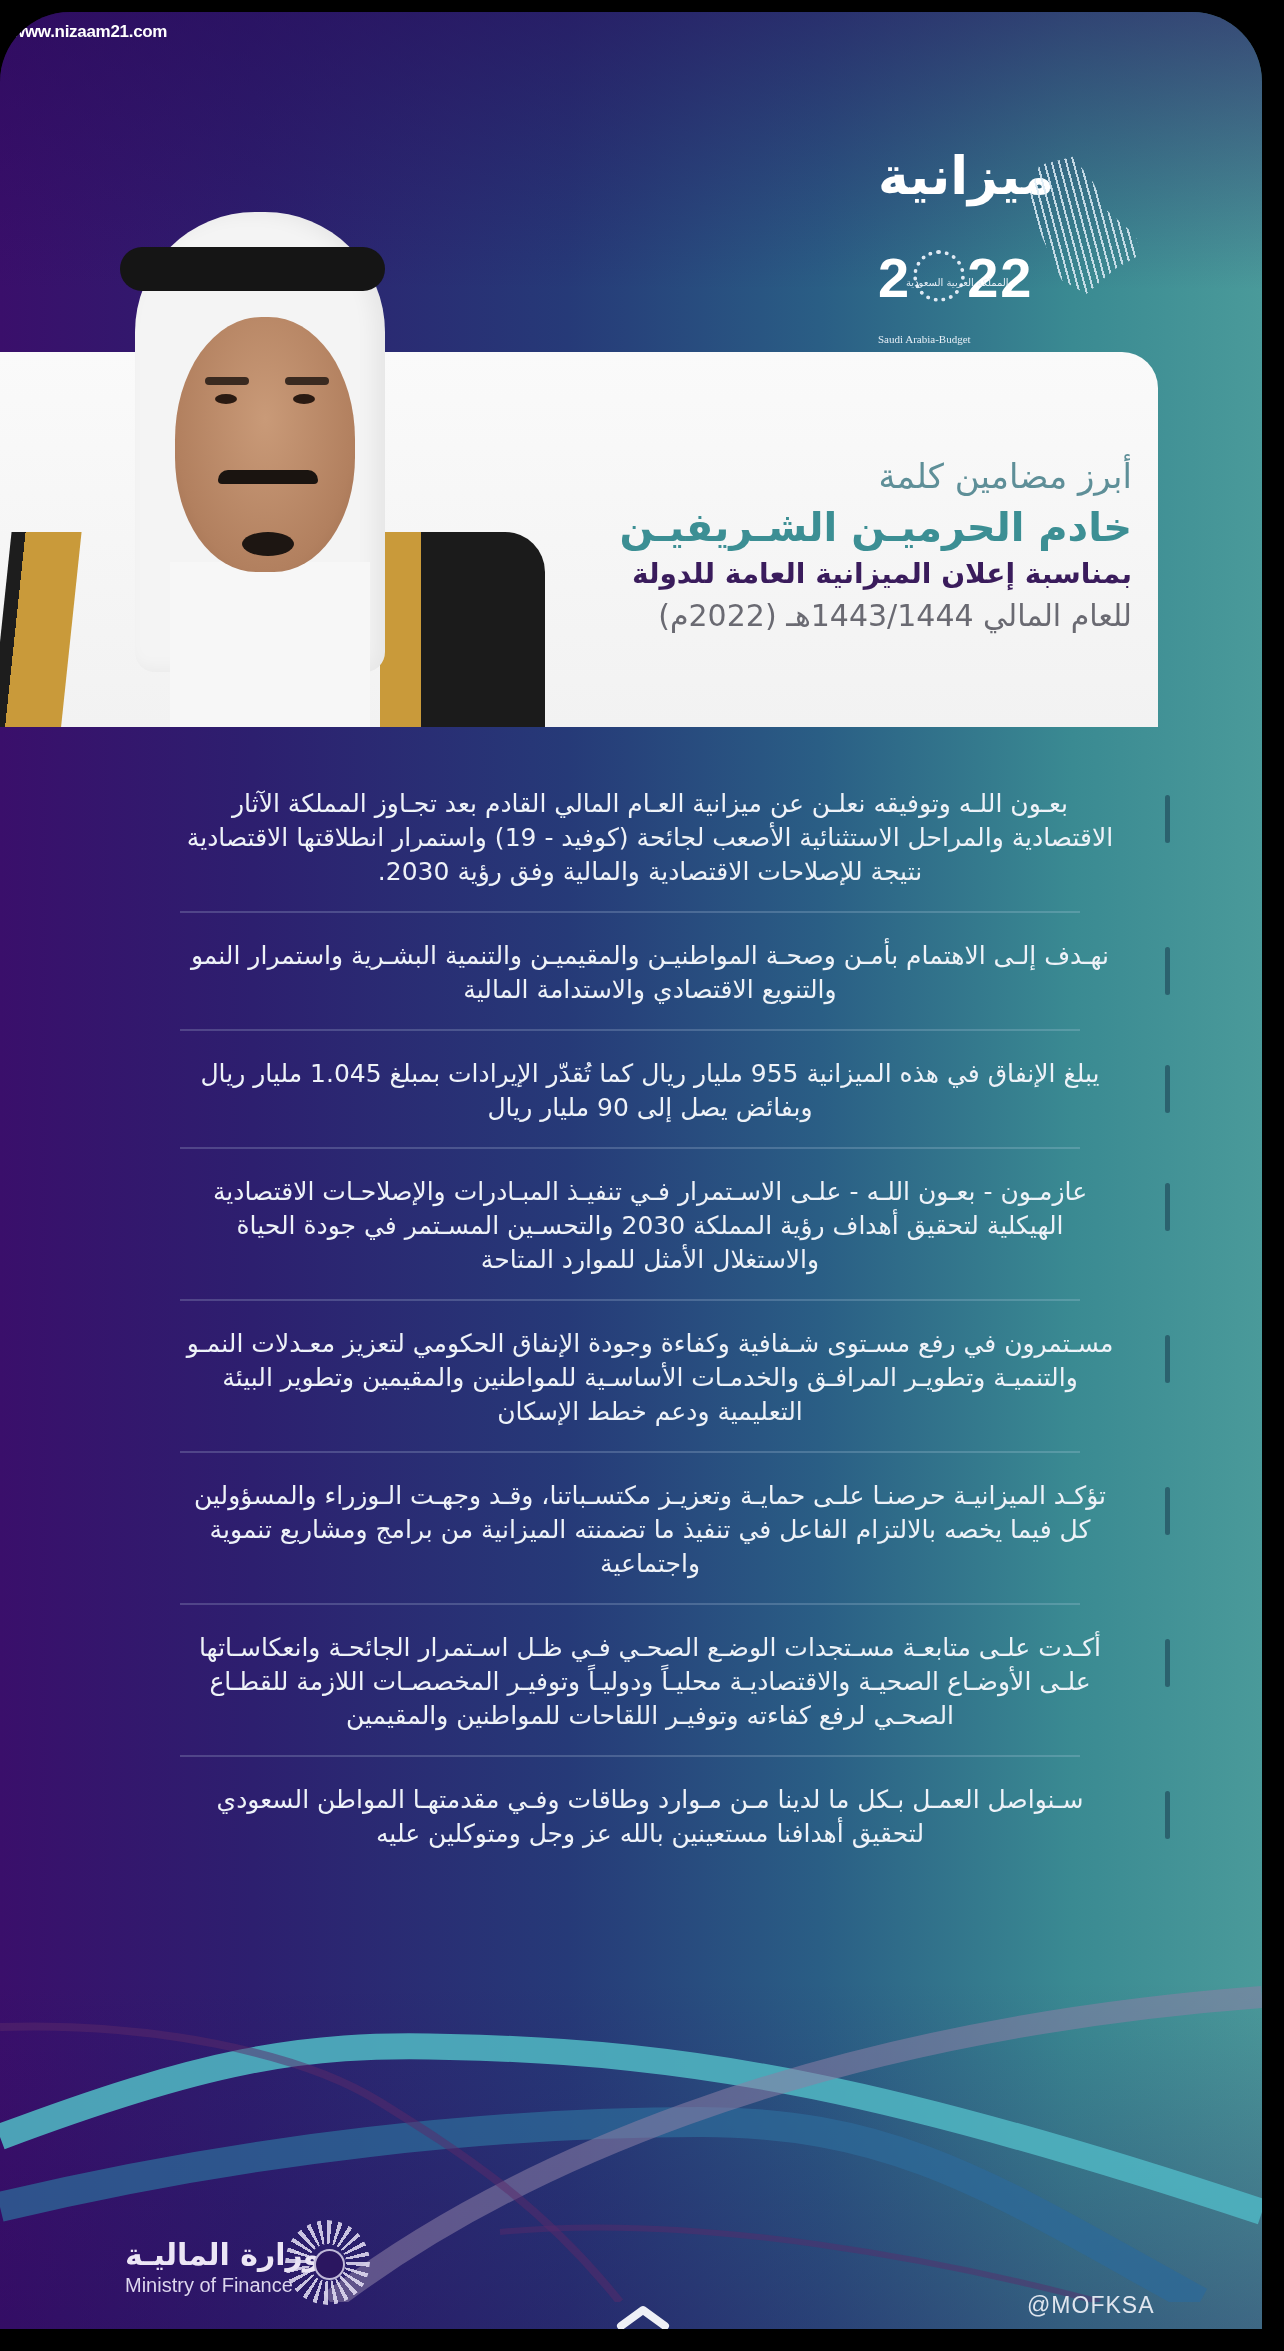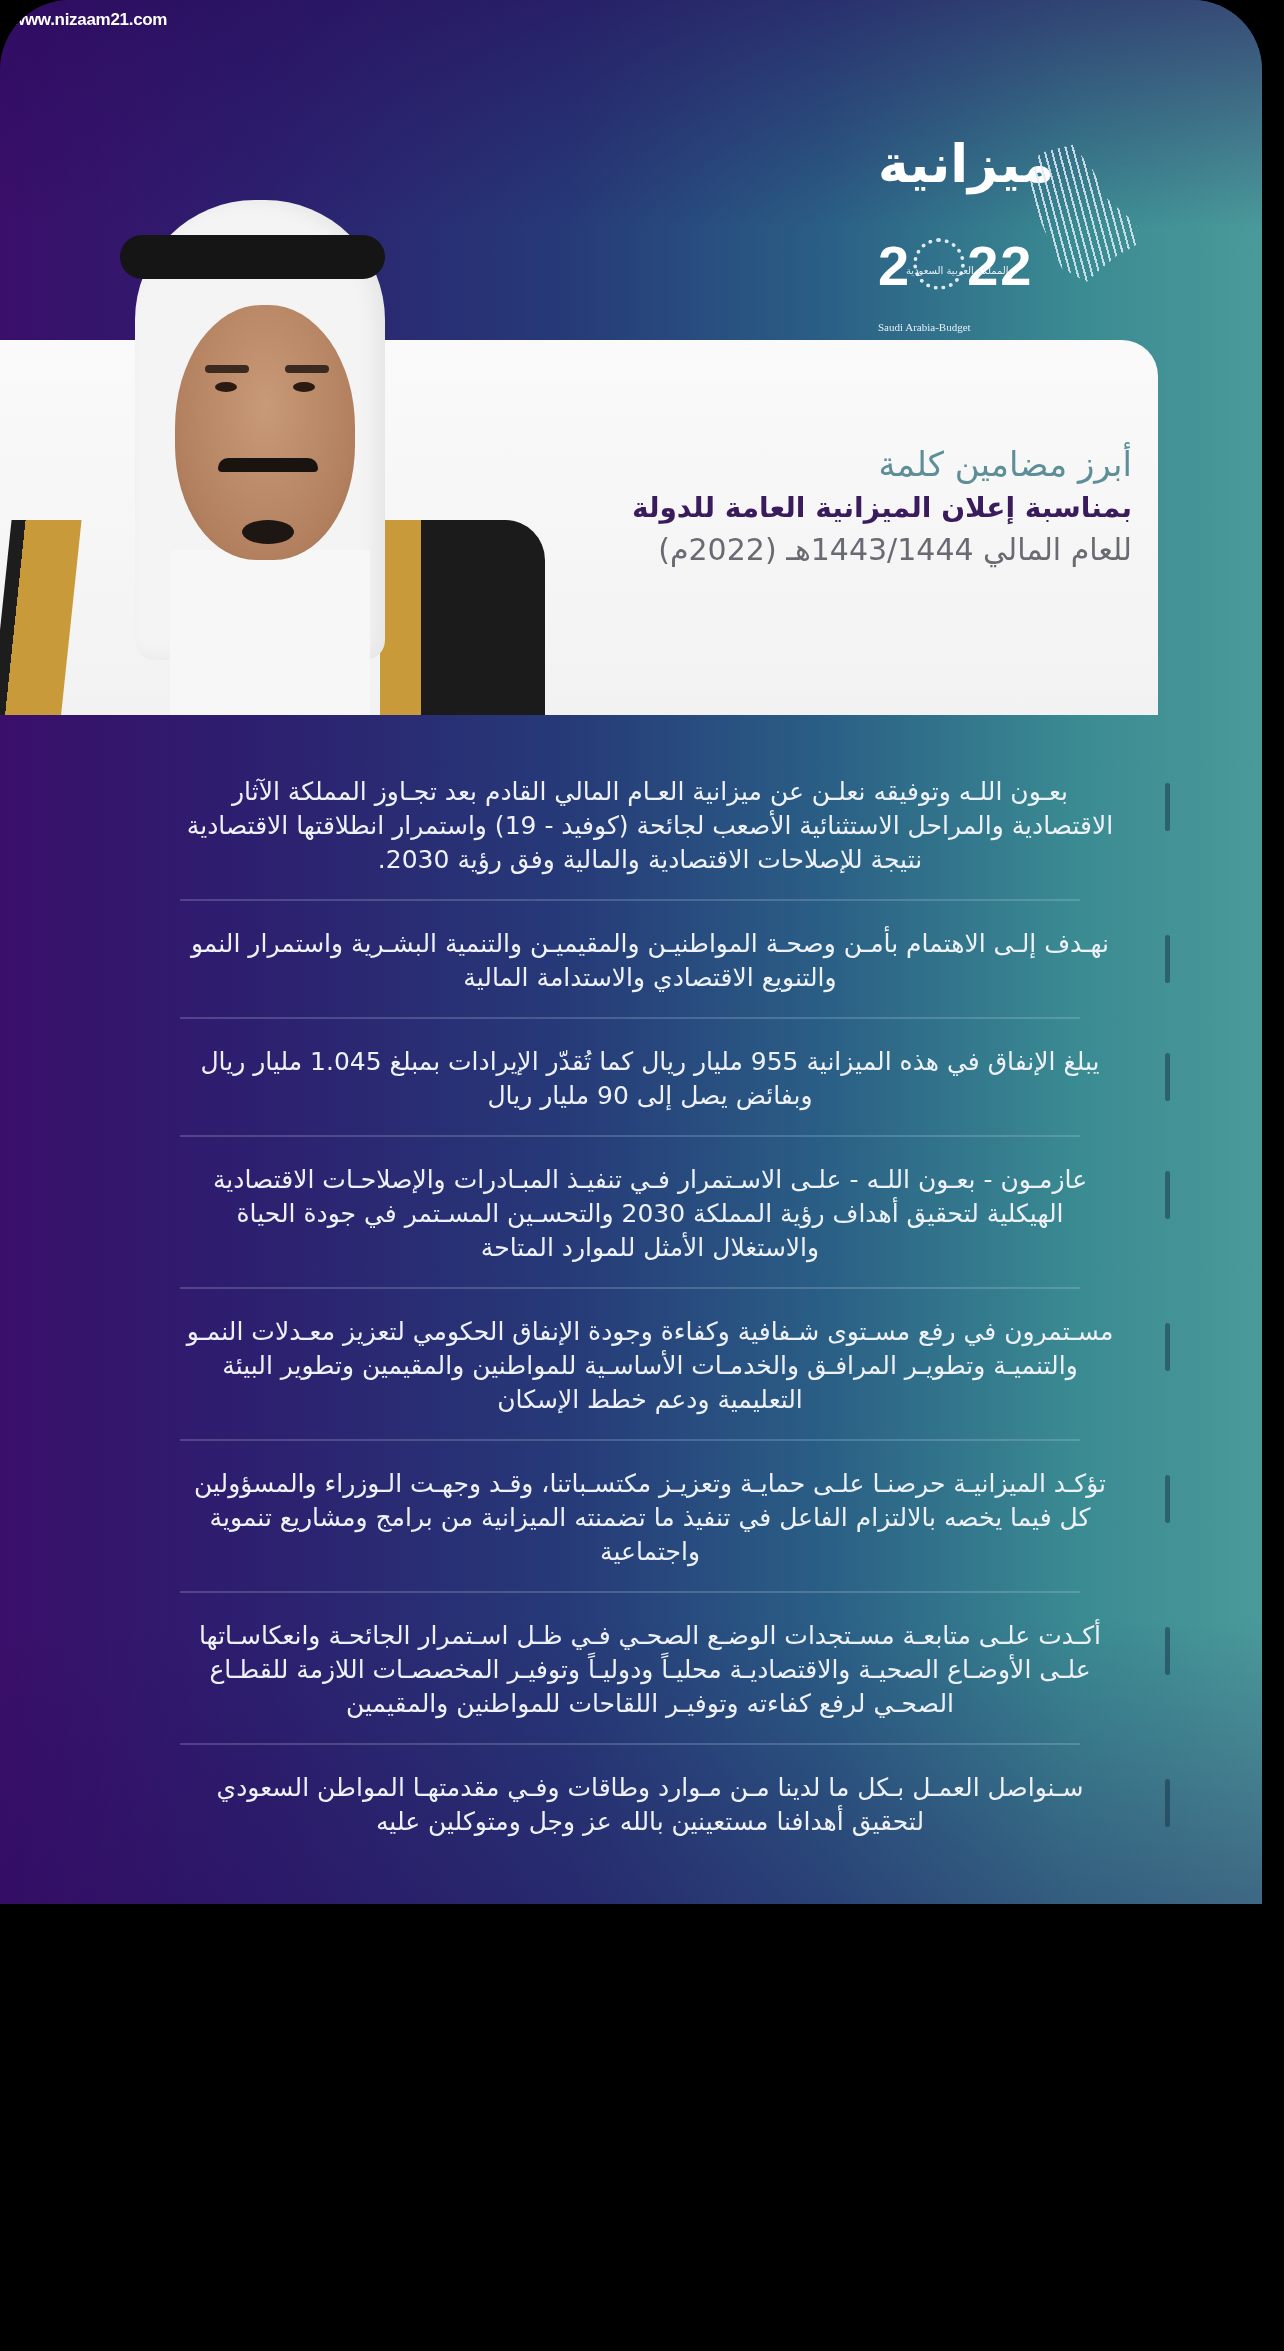--- a/index.html
+++ b/index.html
@@ -1,18 +1,18 @@
 <!DOCTYPE html>
 <html><head>
 <meta charset="utf-8">
 <style>
   html, body { margin:0; padding:0; background:#000; }
   body { width:1284px; height:2351px; position:relative; overflow:hidden; font-family:"DejaVu Sans", sans-serif; }
   .card {
-    position:absolute; left:0; top:0; width:1262px; height:1904px;
+    position:absolute; left:0; top:12px; width:1262px; height:2317px;
     border-radius:70px 70px 0 0;
     background: linear-gradient(90deg, #3a0f6b 0%, #2d1f6f 20%, #263a78 45%, #2a5e85 65%, #3a8a92 85%, #4a9a9a 100%);
     overflow:hidden;
   }
   .card::before {
     content:""; position:absolute; inset:0;
     background: linear-gradient(180deg, rgba(40,10,90,0.55) 0%, rgba(40,10,90,0) 12%, rgba(40,10,90,0) 85%, rgba(40,10,90,0.35) 100%);
     pointer-events:none;
   }
   .right-edge { position:absolute; right:0; top:0; width:22px; height:2351px; background:#000; }
@@ -105,20 +105,21 @@
     <div class="brow-l"></div>
     <div class="brow-r"></div>
     <div class="eye-l"></div>
     <div class="eye-r"></div>
     <div class="mst"></div>
     <div class="beard"></div>
   </div>
 
   <div class="head-text">
     <div class="l1">أبرز مضامين كلمة</div>
+    <div class="l2">خادم الحرميـن الشـريفيـن</div>
     <div class="l3">بمناسبة إعلان الميزانية العامة للدولة</div>
     <div class="l4">للعام المالي 1443/1444هـ (2022م)</div>
   </div>
 
   <div class="points">
     <div class="point">
         <span class="bar"></span>
         <span class="txt">بعـون اللـه وتوفيقه نعلـن عن ميزانية العـام المالي القادم بعد تجـاوز المملكة الآثار الاقتصادية والمراحل الاستثنائية الأصعب لجائحة (كوفيد - 19) واستمرار انطلاقتها الاقتصادية نتيجة للإصلاحات الاقتصادية والمالية وفق رؤية 2030.</span>
       </div>
     <div class="sep"></div>

